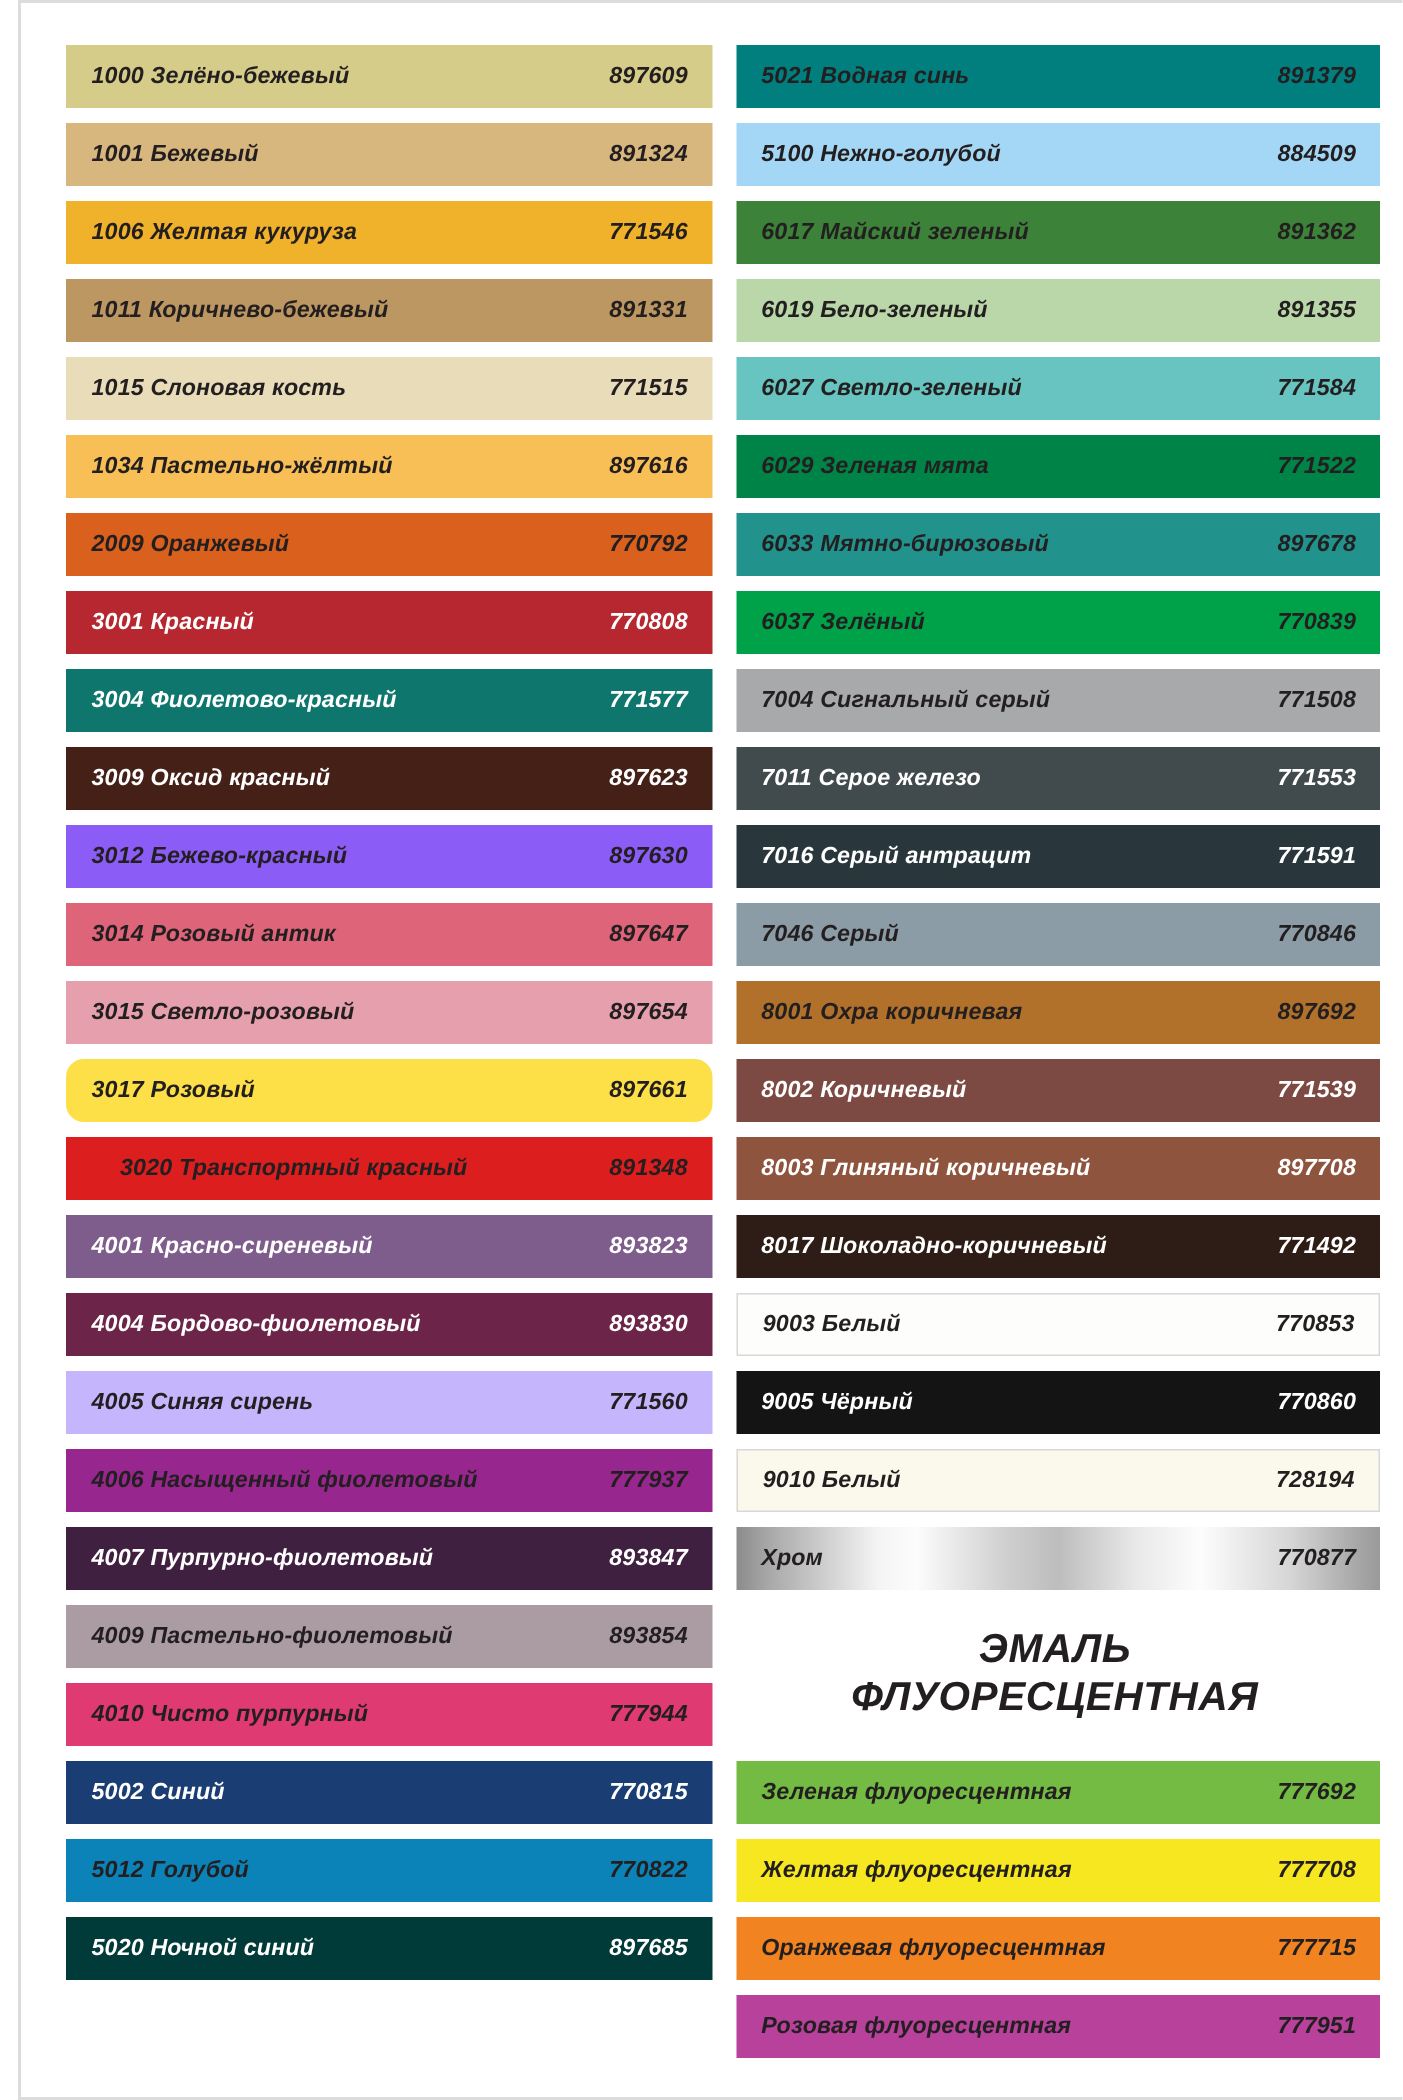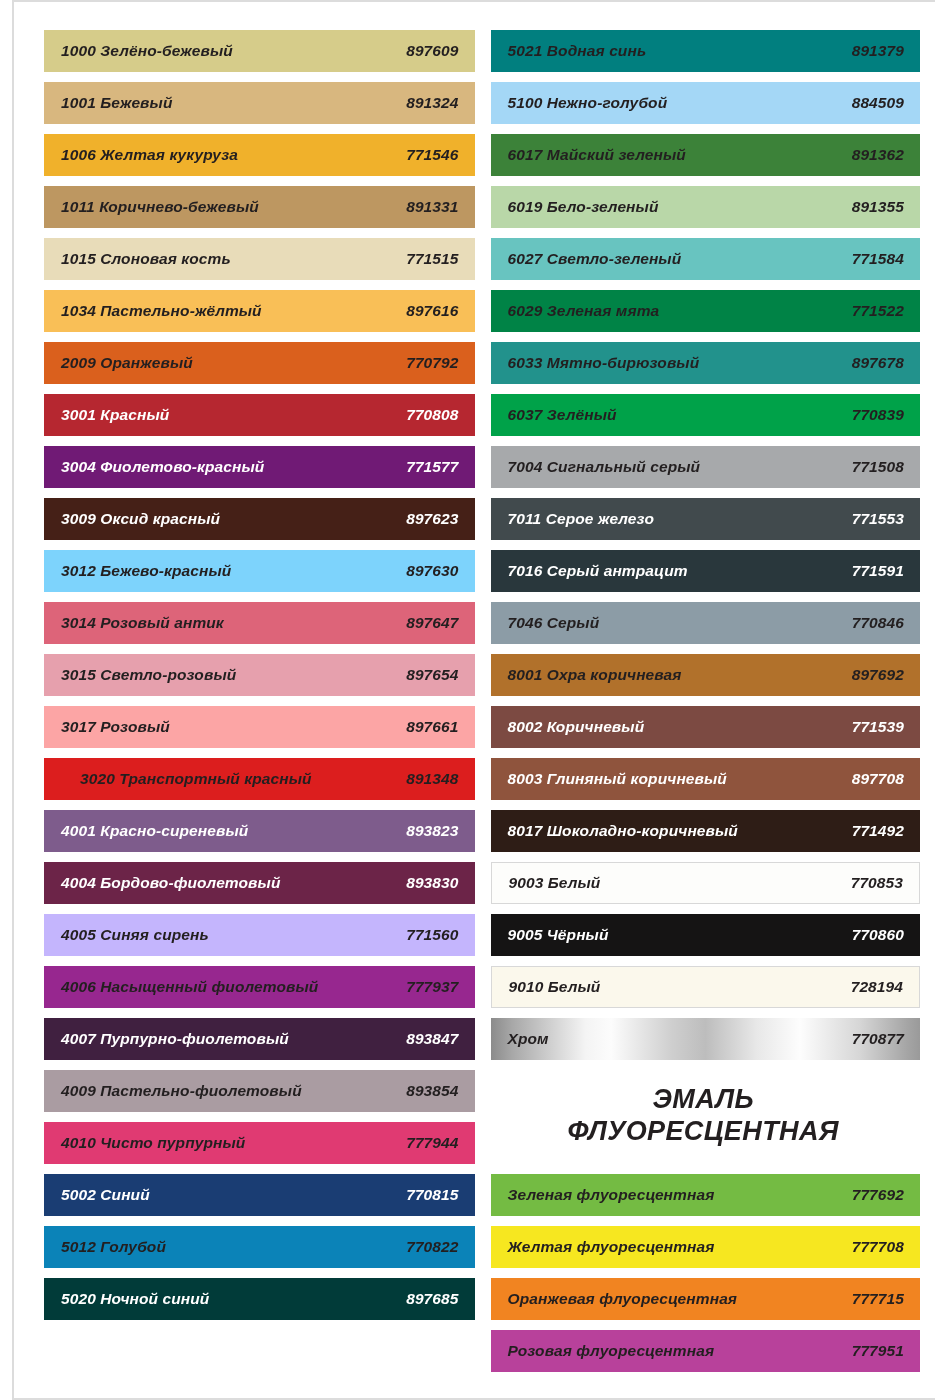--- a/index.html
+++ b/index.html
@@ -142,41 +142,41 @@
           <span class="swatch-code">897616</span>
         </div>
         <div class="swatch tx-dark" style="background: rgb(218, 96, 29); gap: 16px;">
           <span class="swatch-name">2009 Оранжевый</span>
           <span class="swatch-code">770792</span>
         </div>
         <div class="swatch tx-light" style="background: rgb(182, 39, 48);">
           <span class="swatch-name">3001 Красный</span>
           <span class="swatch-code">770808</span>
         </div>
-        <div class="swatch tx-light" style="background: #701a75; text-align: right;">
+        <div class="swatch tx-light" style="background: #0f766e; text-align: right;">
           <span class="swatch-name">3004 Фиолетово-красный</span>
           <span class="swatch-code">771577</span>
         </div>
         <div class="swatch tx-light" style="background: rgb(69, 32, 23);">
           <span class="swatch-name">3009 Оксид красный</span>
           <span class="swatch-code">897623</span>
         </div>
-        <div class="swatch tx-dark" style="background: #7dd3fc;">
+        <div class="swatch tx-dark" style="background: #8b5cf6;">
           <span class="swatch-name">3012 Бежево-красный</span>
           <span class="swatch-code">897630</span>
         </div>
         <div class="swatch tx-dark" style="background: rgb(221, 100, 121);">
           <span class="swatch-name">3014 Розовый антик</span>
           <span class="swatch-code">897647</span>
         </div>
         <div class="swatch tx-dark" style="background: rgb(230, 160, 173);">
           <span class="swatch-name">3015 Светло-розовый</span>
           <span class="swatch-code">897654</span>
         </div>
-        <div class="swatch tx-dark" style="background: #fca5a5;">
+        <div class="swatch tx-dark" style="background: #fde047; border-radius: 12px;">
           <span class="swatch-name">3017 Розовый</span>
           <span class="swatch-code">897661</span>
         </div>
         <div class="swatch tx-dark" style="background: rgb(220, 30, 30); padding-left: 36px;">
           <span class="swatch-name">3020 Транспортный красный</span>
           <span class="swatch-code">891348</span>
         </div>
         <div class="swatch tx-light" style="background: rgb(126, 92, 140);">
           <span class="swatch-name">4001 Красно-сиреневый</span>
           <span class="swatch-code">893823</span>

